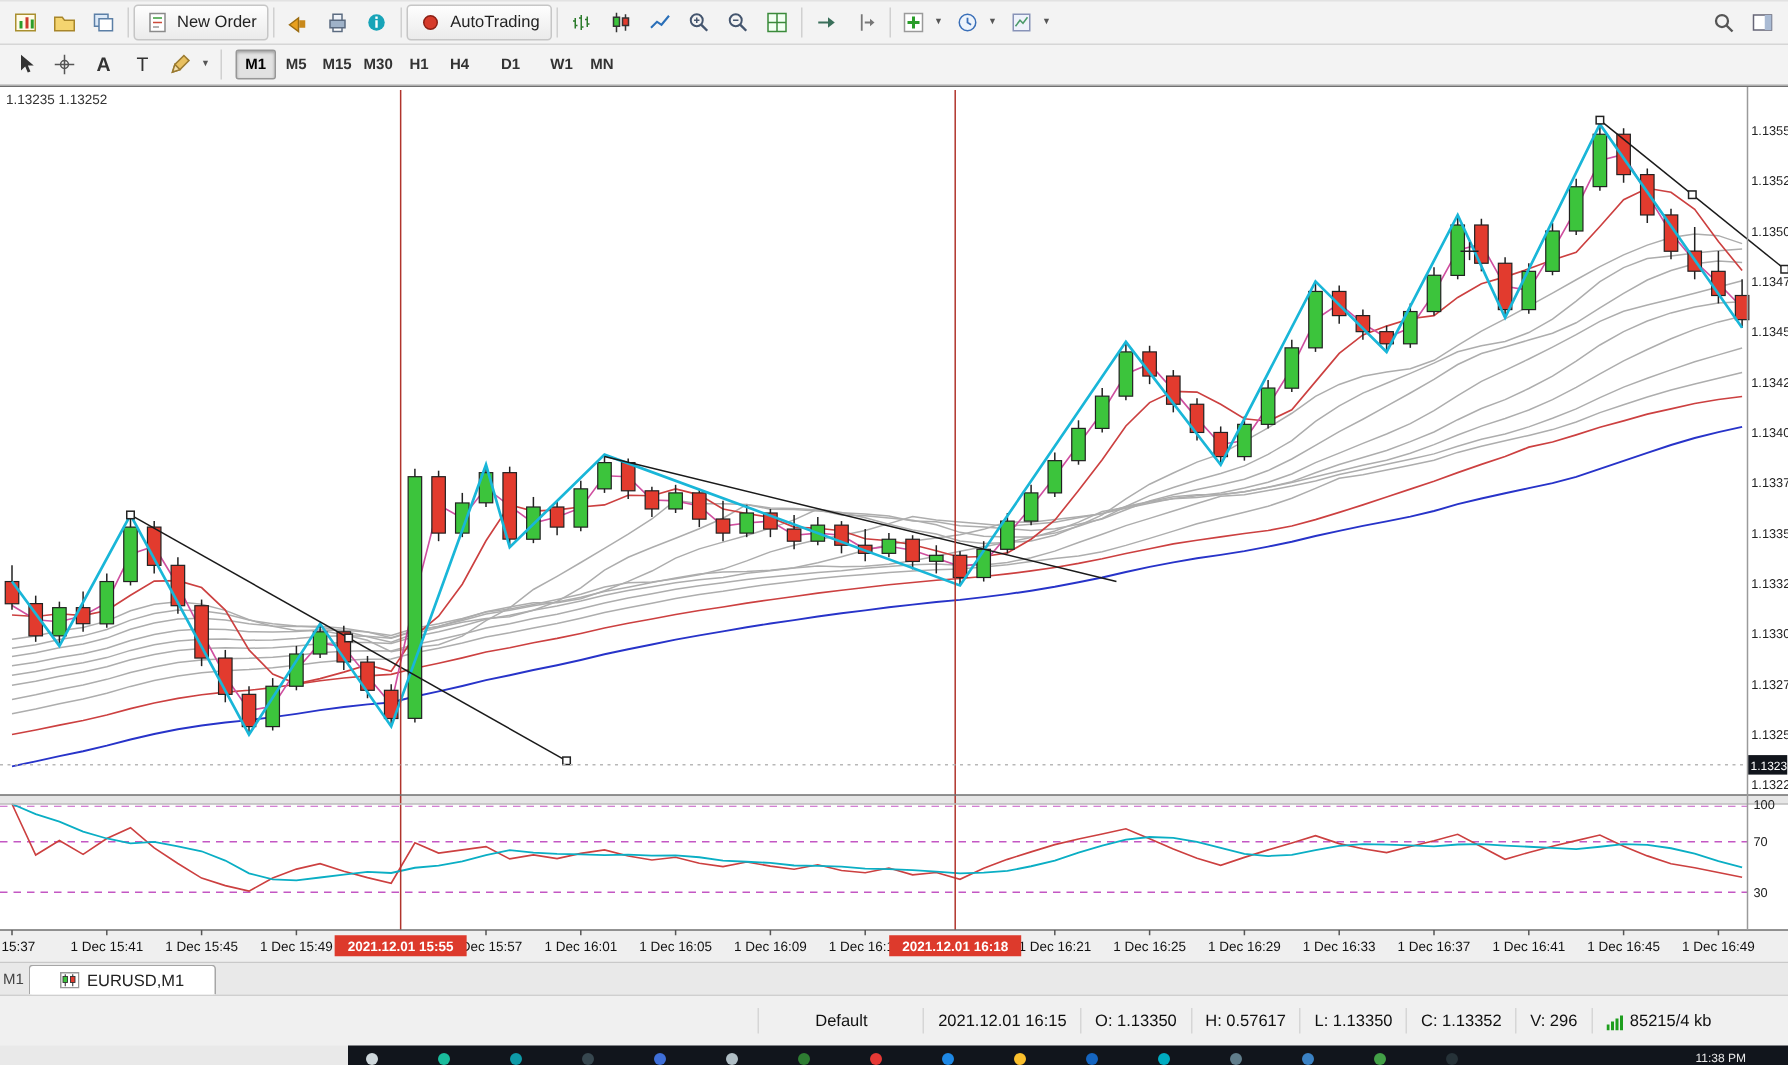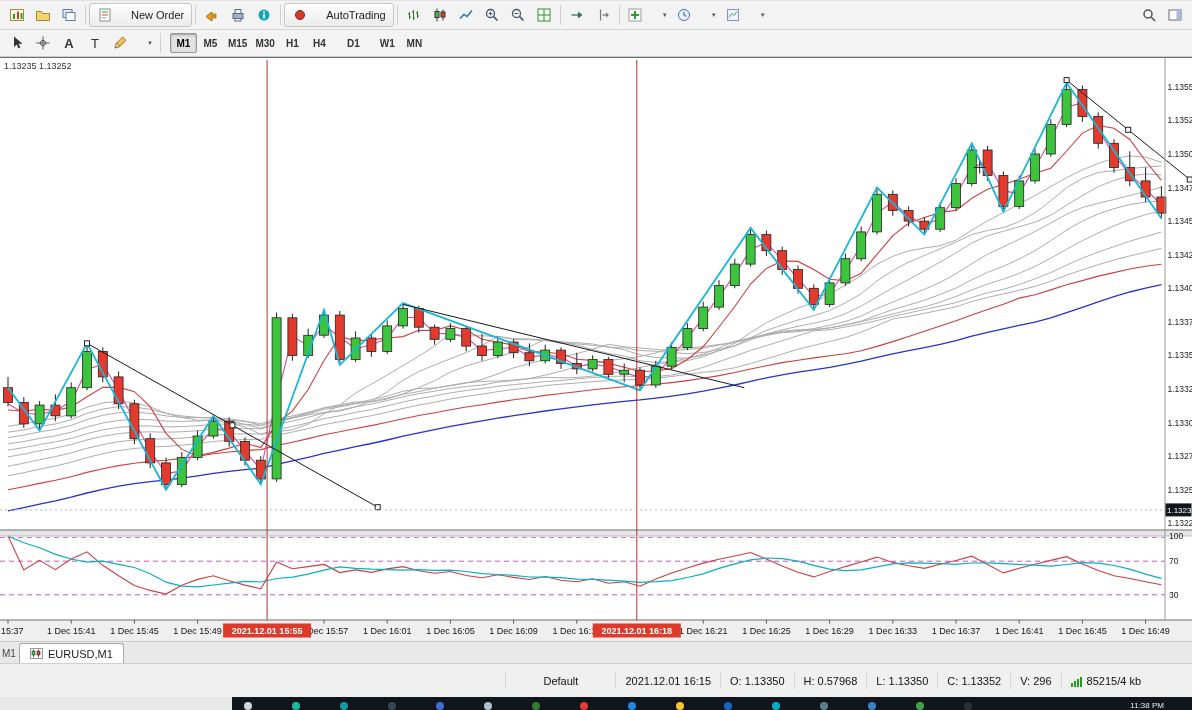--- a/index.html
+++ b/index.html
@@ -1,33 +1,33 @@
 <!DOCTYPE html>
 <html><head>
 <meta charset="utf-8">
 <style>
 *{box-sizing:border-box;margin:0;padding:0}
 html,body{width:1192px;height:710px;overflow:hidden;font-family:"Liberation Sans",sans-serif;background:#f0f0f0;font-size:11px;color:#222}
 .menubar{height:11px;display:flex;align-items:center;gap:18px;padding:0 8px;font-size:9px;color:#333;background:#f0f0f0;position:relative;overflow:hidden}
 .menubar span{cursor:default}
 .win{position:absolute;right:5px;top:0;display:flex;gap:9px;font-size:8px;color:#666}
 .toolbar{height:30px;display:flex;align-items:center;padding:0 4px;background:#f3f3f3;border-top:1px solid #e2e2e2;border-bottom:1px solid #d6d6d6}
-.tbtn{height:24px;min-width:26px;padding:0 3px;display:flex;align-items:center;justify-content:center;gap:18px;border:1px solid transparent;border-radius:3px;font-size:11px;color:#222;cursor:default}
+.tbtn{height:24px;min-width:26px;padding:0 3px;display:flex;align-items:center;justify-content:center;gap:5px;border:1px solid transparent;border-radius:3px;font-size:11px;color:#222;cursor:default}
 .tbtn.labeled{border:1px solid #c6c6c6;background:linear-gradient(#fefefe,#ebebeb);padding:0 7px}
 .tbtn .dd{font-size:6px;color:#555;margin-left:1px}
 .tsep{width:1px;height:20px;background:#d0d0d0;margin:0 3px;flex:none}
 .tright{margin-left:auto;display:flex;align-items:center}
 .toolbar2{height:27px;display:flex;align-items:center;padding:0 4px;background:#f3f3f3;border-bottom:1px solid #cdcdcd}
 .tfwrap{display:flex;align-items:center;margin-left:6px}
 .tfbtn{height:20px;min-width:27px;display:flex;align-items:center;justify-content:center;font-size:10px;font-weight:bold;color:#333;border:1px solid transparent;border-radius:2px;padding:0 3px}
 .tfbtn.active{background:#e2e2e2;border:1px solid #979797;box-shadow:inset 0 1px 2px rgba(0,0,0,.3);color:#000}
 #chart-svg{display:block;border-top:1px solid #6f6f6f;background:#fff}
 .tabbar{height:22px;background:#e9e9e9;border-top:1px solid #c9c9c9;display:flex;align-items:flex-end;gap:3px;padding-left:2px;font-size:11px}
 .tabstub{width:14px;overflow:hidden;white-space:nowrap;font-size:10px;color:#444;padding-bottom:4px;flex:none}
-.tab{display:flex;align-items:center;gap:5px;background:#fff;border:1px solid #a6a6a6;border-bottom:none;border-radius:3px 3px 0 0;padding:0 10px;height:20px}
+.tab{display:flex;align-items:center;gap:5px;background:#fff;border:1px solid #a6a6a6;border-bottom:none;border-radius:3px 3px 0 0;padding:0 20px;height:20px}
 .statusbar{height:34px;display:flex;align-items:center;background:#f0f0f0;border-top:1px solid #cfcfcf;font-size:11px;color:#111}
 .spanel{display:flex;align-items:center;justify-content:center;gap:4px;height:17px;border-left:1px solid #d6d6d6;padding:0 9px;white-space:nowrap}
 .sfill{flex:1}
 .sright{width:42px}
 .taskbar{height:17px;display:flex}
 .taskbar .gap{width:232px;background:#e9e9e9}
 .taskbar .bar{flex:1;background:#11151c;display:flex;align-items:center;gap:40px;padding:0 12px;position:relative}
 .ticon{width:8px;height:8px;border-radius:50%;flex:none}
 .tclock{position:absolute;right:28px;color:#e8e8e8;font-size:8px;white-space:nowrap}
 svg text{font-family:"Liberation Sans",sans-serif}
@@ -519,21 +519,21 @@
     <div class="spanel" style="min-width:110px">
         <span>Default</span>
       </div>
     <div class="spanel">
         <span>2021.12.01 16:15</span>
       </div>
     <div class="spanel">
         <span>O: 1.13350</span>
       </div>
     <div class="spanel">
-        <span>H: 0.57968</span>
+        <span>H: 0.57617</span>
       </div>
     <div class="spanel">
         <span>L: 1.13350</span>
       </div>
     <div class="spanel">
         <span>C: 1.13352</span>
       </div>
     <div class="spanel">
         <span>V: 296</span>
       </div>

